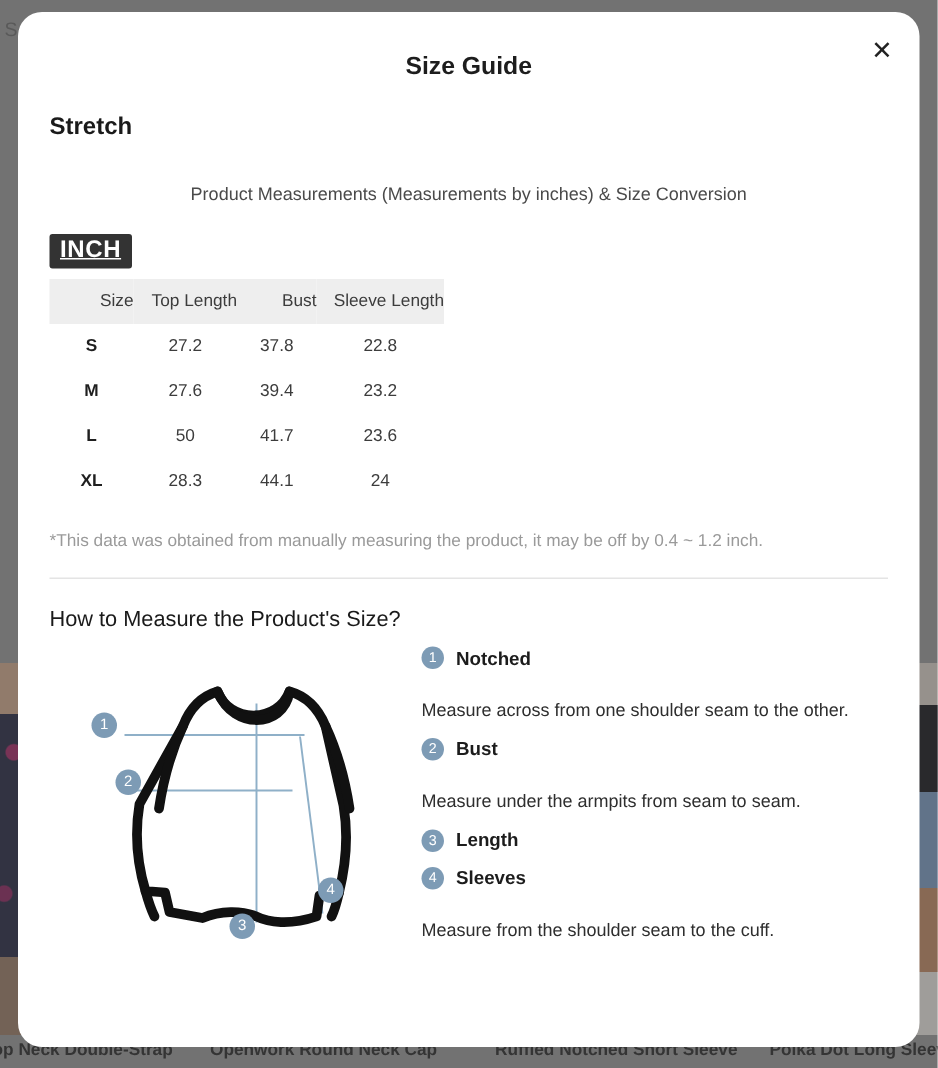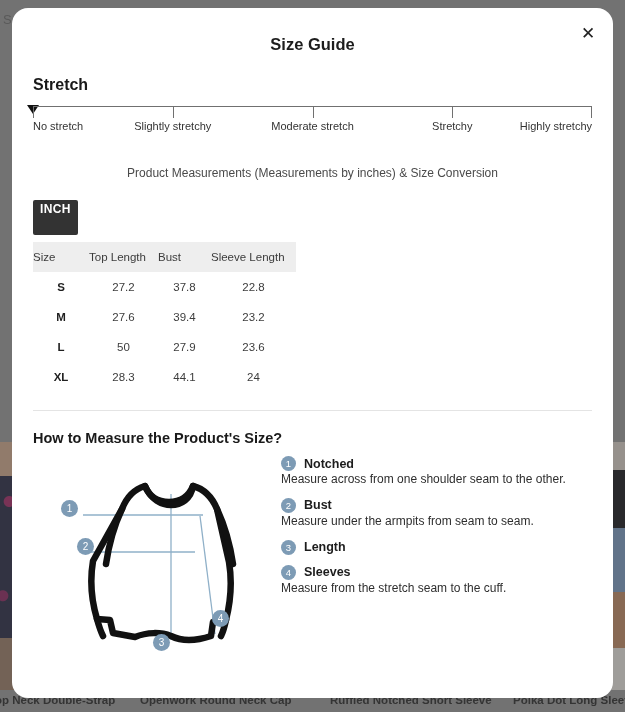--- a/index.html
+++ b/index.html
@@ -121,32 +121,32 @@
   }
 
   
   .measure-caption {
     text-align: center; font-size: 12px; color: #4a4a4a;
     margin-top: 28px;
   }
   .unit-badge {
     display: inline-block; margin-top: 20px;
     background: #333; color: #fff;
-    font-size: 12px; font-weight: bold; letter-spacing: .4px;
-    padding: 2px 7px 19px; border-radius: 2px;
+    font-size: 16px; font-weight: bold; letter-spacing: .4px;
+    padding: 2px 7px 3px; border-radius: 2px; text-decoration: underline;
   }
 
   table.size-table {
     border-collapse: collapse; margin-top: 7px;
     width: 263px; table-layout: fixed;
   }
   table.size-table th {
     background: #eeeeee; color: #3c3c3c;
     font-size: 11.5px; font-weight: normal;
-    padding: 9px 0; text-align: left;
+    padding: 9px 0; text-align: right;
   }
   table.size-table td {
     font-size: 11.5px; color: #3c3c3c;
     padding: 9px 0; text-align: center;
   }
   table.size-table td.sz { font-weight: bold; color: #1f1f1f; }
   table.size-table col.c0 { width: 56px; }
   table.size-table col.c1 { width: 69px; }
   table.size-table col.c2 { width: 53px; }
   table.size-table col.c3 { width: 85px; }
@@ -155,38 +155,38 @@
     font-size: 11.5px; color: #9a9a9a;
     margin-top: 19px;
   }
   .rule {
     border-top: 1px solid #e4e4e4;
     margin: 18px 0 0 0;
   }
 
   
   .howto-h {
-    font-size: 14.5px; font-weight: bold; color: #1a1a1a;
+    font-size: 14.5px; font-weight: normal; color: #1a1a1a;
     margin: 19px 0 0 0;
   }
   .howto-body { display: flex; margin-top: 6px; }
   .diagram-col { width: 248px; position: relative; height: 215px; flex: none; }
   .steps-col { flex: 1; padding-top: 4px; }
 
   .step { margin-bottom: 10px; }
   .step-head { display: flex; align-items: center; gap: 8px; }
   .num-badge {
     width: 15px; height: 15px; border-radius: 50%;
     background: #7d9bb5; color: #fff;
     font-size: 9.5px; line-height: 15px; text-align: center;
     flex: none;
   }
   .step-title { font-size: 12.5px; font-weight: bold; color: #1c1c1c; }
   .step-text {
-    font-size: 12px; color: #2e2e2e; margin-top: 1px; line-height: 1.32;
+    font-size: 12px; color: #2e2e2e; margin-top: 20px; line-height: 1.32;
   }
 
   .diagram-svg { position: absolute; left: 10px; top: 0; }
   .dmark {
     position: absolute;
     width: 17px; height: 17px; border-radius: 50%;
     background: #7d9bb5; color: #fff;
     font-size: 10px; line-height: 17px; text-align: center;
   }
 </style>
@@ -218,37 +218,20 @@
 
     <button class="close-btn">✕</button>
 
     <div class="modal-title">Size Guide</div>
 
     <div class="inner">
 
       
       <div class="section-h">Stretch</div>
 
-      <div class="stretch-wrap">
-        <div class="scale-marker" id="scale-marker" style="left: 0%;"></div>
-        <div class="scale-line" id="scale-line">
-            <div class="scale-tick" style="left: calc(0% + 0px);"></div>
-            <div class="scale-tick" style="left: calc(25% + 0px);"></div>
-            <div class="scale-tick" style="left: calc(50% + 0px);"></div>
-            <div class="scale-tick" style="left: calc(75% + 0px);"></div>
-            <div class="scale-tick" style="left: calc(100% - 1px);"></div>
-          </div>
-        <div class="scale-labels" id="scale-labels">
-            <div class="scale-label" style="left: 0px;">No stretch</div>
-            <div class="scale-label" style="left: 25%; transform: translateX(-50%);">Slightly stretchy</div>
-            <div class="scale-label" style="left: 50%; transform: translateX(-50%);">Moderate stretch</div>
-            <div class="scale-label" style="left: 75%; transform: translateX(-50%);">Stretchy</div>
-            <div class="scale-label" style="right: 0px;">Highly stretchy</div>
-          </div>
-      </div>
 
       
       <div class="measure-caption">Product Measurements (Measurements by inches) &amp; Size Conversion</div>
 
       <div class="unit-badge">INCH</div>
 
       <table class="size-table">
         <colgroup>
             <col class="c0">
             <col class="c1">
@@ -272,32 +255,33 @@
             </tr>
             <tr>
               <td class="sz">M</td>
               <td>27.6</td>
               <td>39.4</td>
               <td>23.2</td>
             </tr>
             <tr>
               <td class="sz">L</td>
               <td>50</td>
-              <td>27.9</td>
+              <td>41.7</td>
               <td>23.6</td>
             </tr>
             <tr>
               <td class="sz">XL</td>
               <td>28.3</td>
               <td>44.1</td>
               <td>24</td>
             </tr>
           </tbody>
       </table>
 
+      <div class="disclaimer">*This data was obtained from manually measuring the product, it may be off by 0.4 ~ 1.2 inch.</div>
 
       <div class="rule"></div>
 
       
       <div class="howto-h">How to Measure the Product's Size?</div>
 
       <div class="howto-body">
         <div class="diagram-col">
           <svg class="diagram-svg" width="228" height="212" viewBox="0 0 228 212">
 
@@ -354,20 +338,20 @@
               <div class="step-head">
                 <div class="num-badge">3</div>
                 <div class="step-title">Length</div>
               </div>
             </div>
             <div class="step">
               <div class="step-head">
                 <div class="num-badge">4</div>
                 <div class="step-title">Sleeves</div>
               </div>
-              <div class="step-text">Measure from the stretch seam to the cuff.</div>
+              <div class="step-text">Measure from the shoulder seam to the cuff.</div>
             </div>
           </div>
       </div>
 
     </div>
   </div>
 </div>
 
 </body></html>

